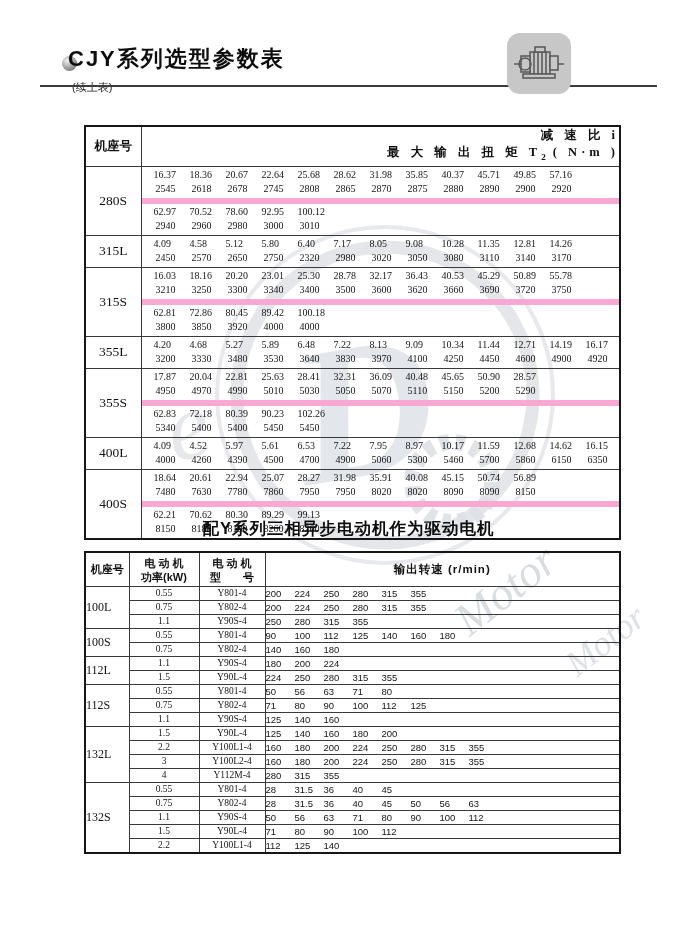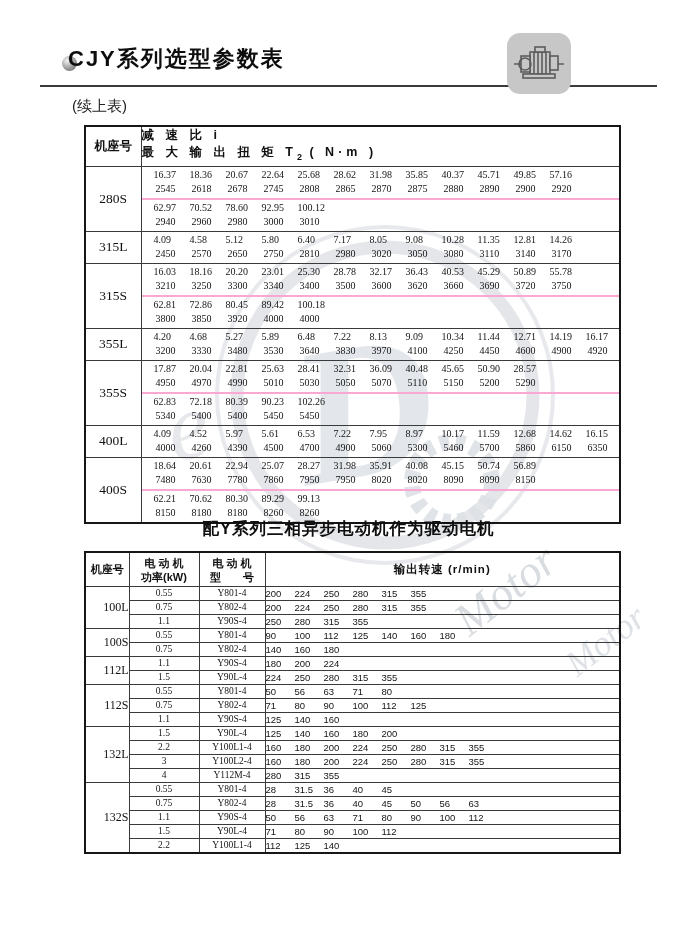--- a/index.html
+++ b/index.html
@@ -18,55 +18,55 @@
   }
   .page-title{
     position:absolute; left:68px; top:44px;
     font-size:22px; font-weight:bold; letter-spacing:2px; color:#0d0d0d;
   }
   .title-rule{position:absolute; left:40px; top:85px; width:617px; height:2px; background:#3b3b3b;}
   .motor-badge{
     position:absolute; left:507px; top:33px; width:64px; height:61px;
     background:#c7c7c7; border-radius:13px; display:flex; align-items:center; justify-content:center;
   }
-  .continued-note{position:absolute; left:72px; top:97px; font-size:15px; color:#222;}
+  .continued-note{position:absolute; left:72px; top:80px; font-size:11px; color:#222;}
   
   table{border-collapse:collapse; background:transparent;}
   .t1{position:absolute; left:84px; top:125px; width:537px; z-index:1; table-layout:fixed;}
   .t1, .t2{border:2px solid #161616;}
   .t1 td, .t1 th, .t2 td, .t2 th{border:1px solid #3a3a3a; padding:0;}
   .t1-head th{font-size:12.5px; font-weight:bold; color:#111; height:37px; vertical-align:middle;}
   .t1 .col-frame{width:56px;}
-  .t1-head .hdr2 div{line-height:17px; letter-spacing:4px; text-align:left;}
+  .t1-head .hdr2 div{line-height:17px; letter-spacing:4px; text-align:right;font-family:Liberation Serif, serif;}
   .t1-head sub{font-size:9px; letter-spacing:0;}
   .t1-frame{
     width:56px; text-align:center; vertical-align:middle;
     font-family:"Liberation Serif", serif; font-size:13.5px; color:#111;
   }
   .t1-block{padding:1px 0 2px 12px;}
-  .t1-block + .t1-block{border-top:2px solid #f9a8d4;}
+  .t1-block + .t1-block{border-top:6px solid #f9a8d4;}
   .t1-line{line-height:14px; font-family:"Liberation Serif", serif; font-size:10px; white-space:nowrap; color:#141414;}
   .t1-line .num{display:inline-block; width:36px;}
   .t1-torques .num{padding-left:2px; box-sizing:border-box;}
   
   .subtitle{
     position:absolute; left:80px; top:518px; width:537px; text-align:center; z-index:1;
     font-size:16.5px; font-weight:bold; letter-spacing:1px; color:#0e0e0e;
   }
   
   .t2{position:absolute; left:84px; top:551px; width:537px; z-index:1; table-layout:fixed;}
   .t2-head th{font-weight:bold; color:#111; vertical-align:middle; height:33px;}
   .t2 .col-frame{width:44px;}
   .t2 .col-power{width:70px;}
   .t2 .col-model{width:66px;}
   .t2-head .two-line div{line-height:14px; font-size:11px; text-align:center; white-space:pre;}
   .t2-head .speed-h{font-size:11.5px; letter-spacing:1px; text-align:center;}
   .t2-head .frame-h{font-size:11px; text-align:center;}
   .t2-frame{
-    text-align:right; vertical-align:middle;
+    text-align:left; vertical-align:middle;
     font-family:"Liberation Serif", serif; font-size:12px; color:#111;
   }
   .t2-power,.t2-model{
     text-align:center; font-family:"Liberation Serif", serif; font-size:9.5px;
     height:13px; line-height:13px; color:#141414; white-space:nowrap;margin-top:42px;
   }
   .t2-speed{
     padding-left:10px; font-family:Liberation Sans, sans-serif; font-size:9.5px;
     height:13px; line-height:13px; color:#141414; white-space:nowrap;
   }
@@ -137,21 +137,21 @@
               <div class="t1-line t1-ratios"><span class="num">62.97</span><span class="num">70.52</span><span class="num">78.60</span><span class="num">92.95</span><span class="num">100.12</span></div>
               <div class="t1-line t1-torques"><span class="num">2940</span><span class="num">2960</span><span class="num">2980</span><span class="num">3000</span><span class="num">3010</span></div>
             </div>
           </td>
         </tr>
         <tr class="t1-row">
           <td class="t1-frame">315L</td>
           <td class="t1-data">
             <div class="t1-block">
               <div class="t1-line t1-ratios"><span class="num">4.09</span><span class="num">4.58</span><span class="num">5.12</span><span class="num">5.80</span><span class="num">6.40</span><span class="num">7.17</span><span class="num">8.05</span><span class="num">9.08</span><span class="num">10.28</span><span class="num">11.35</span><span class="num">12.81</span><span class="num">14.26</span></div>
-              <div class="t1-line t1-torques"><span class="num">2450</span><span class="num">2570</span><span class="num">2650</span><span class="num">2750</span><span class="num">2810</span><span class="num">2980</span><span class="num">3020</span><span class="num">3050</span><span class="num">3080</span><span class="num">3110</span><span class="num">3140</span><span class="num">3170</span></div>
+              <div class="t1-line t1-torques"><span class="num">2450</span><span class="num">2570</span><span class="num">2650</span><span class="num">2750</span><span class="num">2320</span><span class="num">2980</span><span class="num">3020</span><span class="num">3050</span><span class="num">3080</span><span class="num">3110</span><span class="num">3140</span><span class="num">3170</span></div>
             </div>
           </td>
         </tr>
         <tr class="t1-row">
           <td class="t1-frame">315S</td>
           <td class="t1-data">
             <div class="t1-block">
               <div class="t1-line t1-ratios"><span class="num">16.03</span><span class="num">18.16</span><span class="num">20.20</span><span class="num">23.01</span><span class="num">25.30</span><span class="num">28.78</span><span class="num">32.17</span><span class="num">36.43</span><span class="num">40.53</span><span class="num">45.29</span><span class="num">50.89</span><span class="num">55.78</span></div>
               <div class="t1-line t1-torques"><span class="num">3210</span><span class="num">3250</span><span class="num">3300</span><span class="num">3340</span><span class="num">3400</span><span class="num">3500</span><span class="num">3600</span><span class="num">3620</span><span class="num">3660</span><span class="num">3690</span><span class="num">3720</span><span class="num">3750</span></div>
             </div>

